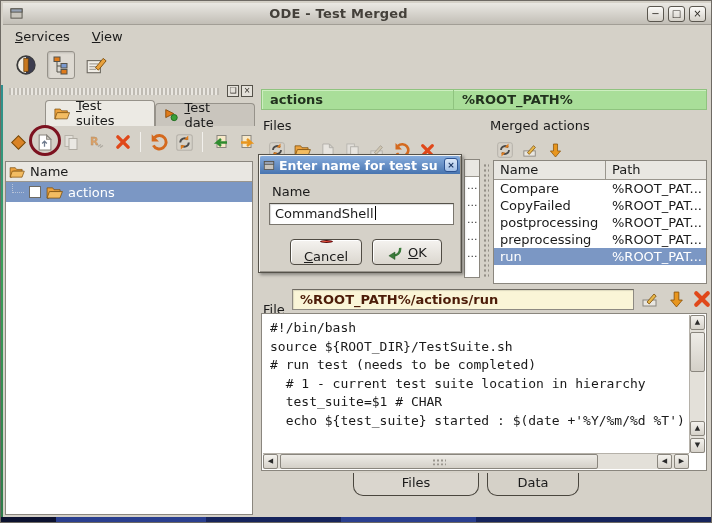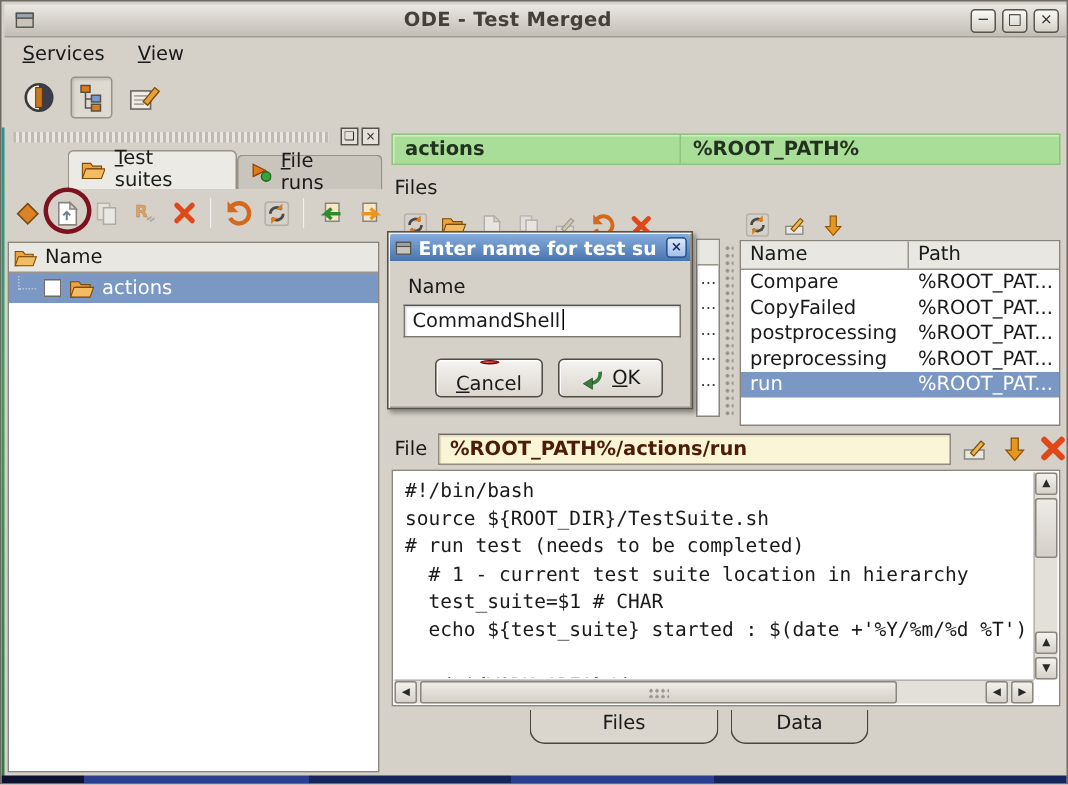--- a/index.html
+++ b/index.html
@@ -77,21 +77,21 @@
 
   .ma-table { left:492px; top:159px; width:214px; height:124px; background:#fff; border:1px solid #8a867e; }
   .ma-head { display:flex; height:19px; background:#e9e7e2; border-bottom:1px solid #9a968e; }
   .ma-head .c1 { width:112px; border-right:1px solid #9a968e; padding-left:6px; line-height:18px; }
   .ma-head .c2 { flex:1; padding-left:6px; line-height:18px; }
   .ma-row { display:flex; height:17px; line-height:17px; }
   .ma-row .c1 { width:112px; padding-left:6px; overflow:hidden; white-space:nowrap; }
   .ma-row .c2 { flex:1; padding-left:6px; overflow:hidden; white-space:nowrap; }
   .ma-row.selected { background:#7b97c4; color:#fff; }
 
-  .file-label { left:262px; top:291px; }
+  .file-label { left:262px; top:301px; }
   .file-field { left:291px; top:288px; width:342px; height:21px; background:#faf5d7;
     border:1px solid #8e8a82; border-top-color:#6e6a62; box-shadow: inset 1px 1px 1px rgba(0,0,0,.12);
     font-weight:bold; color:#4c1c08; padding:2px 0 0 7px; white-space:nowrap; overflow:hidden; }
   .file-icons { left:638px; top:287px; display:flex; gap:4px; }
   .file-icons .mt-btn { width:22px; height:22px; }
 
   .code-area { left:260px; top:312px; width:446px; height:158px; background:#fff; border:1px solid #8a867e; }
   .code-text { position:absolute; left:8px; top:5px; right:19px; bottom:18px; overflow:hidden;
     font-family:"DejaVu Sans Mono","Liberation Mono",monospace; font-size:13px; line-height:18.5px; }
   .code-line { white-space:pre; min-height:18.5px; }
@@ -194,21 +194,21 @@
           <path d="M1 2h6l1.5 2H15v2H5L3 13H1z" fill="#eda33f" stroke="#7a4a08" stroke-width="0.8"></path>
           <path d="M3.5 6h14l-2.6 7H1z" fill="#f3bc62" stroke="#7a4a08" stroke-width="0.8"></path>
         </svg>
         <span class="mnemonic">Test suites</span>
       </div>
       <div class="tab">
         <svg width="15" height="15" viewBox="0 0 16 16">
           <path d="M2 2.5l9 4.5-9 4.5z" fill="#e07b1a" stroke="#8a4a08"></path>
           <circle cx="11.5" cy="11.5" r="3.5" fill="#3aa03a" stroke="#1a6a1a"></circle>
         </svg>
-        <span class="mnemonic">File runs</span>
+        <span class="mnemonic">Test date</span>
       </div>
     </div>
 
     <div class="panel-toolbar">
       <span class="pt-btn">
         <svg width="17" height="17" viewBox="0 0 16 16">
           <rect x="3.5" y="3.5" width="9" height="9" transform="rotate(45 8 8)" fill="#d98326" stroke="#7a4a08"></rect>
         </svg>
       </span>
       <span class="pt-btn">
@@ -286,20 +286,21 @@
       </div>
     </div>
   </div>
 
   <div class="abs banner">
     <span class="banner-name">actions</span>
     <span class="banner-path">%ROOT_PATH%</span>
   </div>
 
   <div class="abs section-label" style="left:262px; top:117px;">Files</div>
+  <div class="abs section-label" style="left:489px; top:117px;">Merged actions</div>
 
   <div class="abs mini-toolbar" style="left:266px; top:139px;">
     <span class="mt-btn">
       <svg width="16" height="16" viewBox="0 0 16 16">
         <rect x="0.7" y="0.7" width="14.6" height="14.6" rx="2" fill="none" stroke="#b5b1a9"></rect>
         <path d="M4 8a4 4 0 0 1 7-2.6" fill="none" stroke="#4a4a4a" stroke-width="1.8"></path>
         <path d="M11.5 1.5v4h-4z" fill="#e07b1a"></path>
         <path d="M12 8a4 4 0 0 1-7 2.6" fill="none" stroke="#4a4a4a" stroke-width="1.8"></path>
         <path d="M4.5 14.5v-4h4z" fill="#e07b1a"></path>
       </svg>

